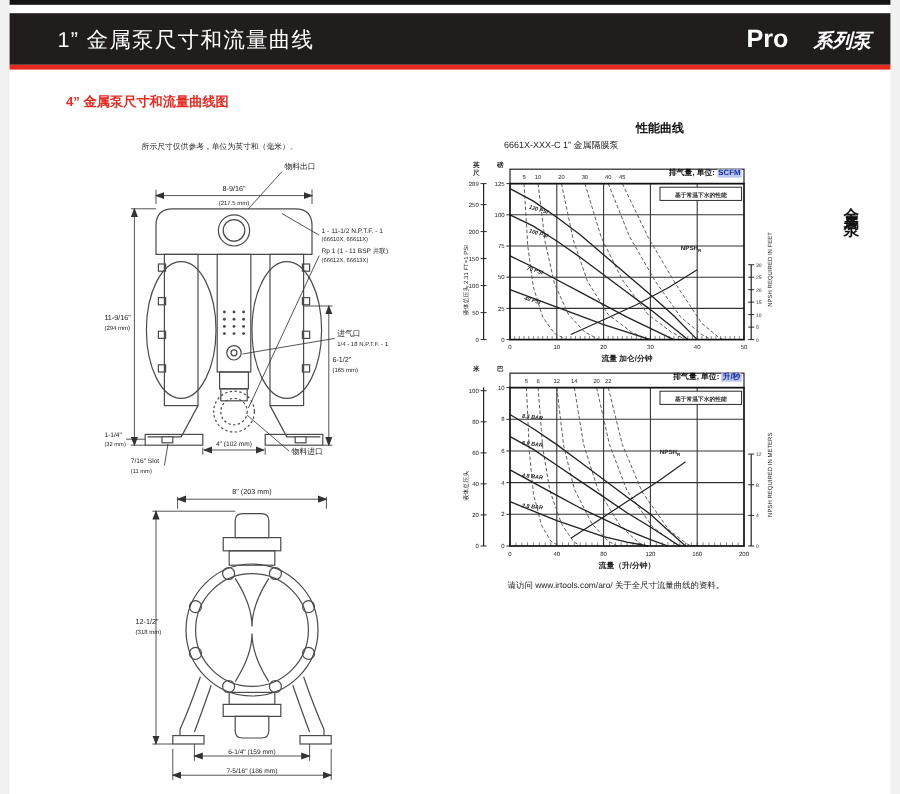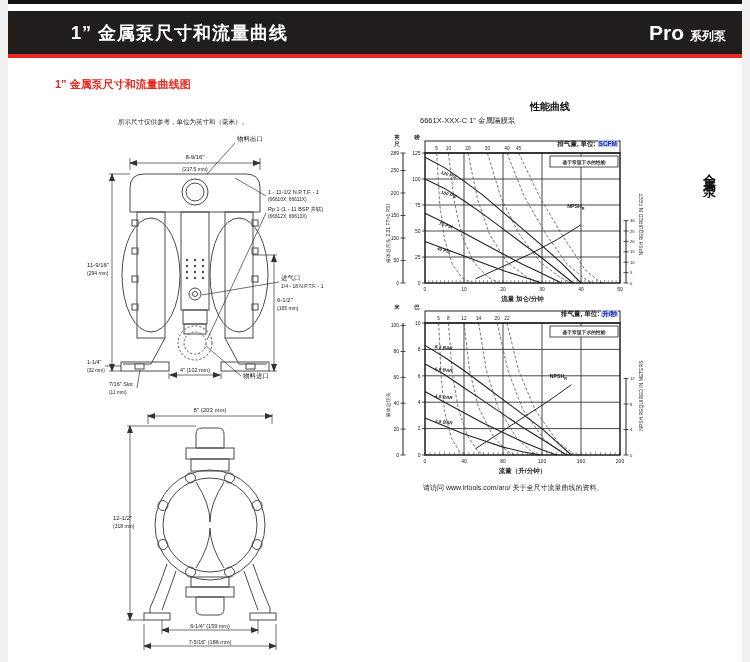--- a/index.html
+++ b/index.html
@@ -1,23 +1,23 @@
 <!DOCTYPE html>
 <html><head>
 <meta charset="utf-8">
 <style>
   html,body{margin:0;padding:0;}
   body{width:750px;height:662px;position:relative;background:#f1f1f1;font-family:"Liberation Sans",sans-serif;overflow:hidden;}
   .content{position:absolute;left:8px;top:0;width:734px;height:662px;background:#fff;}
   .topstrip{position:absolute;left:8px;top:0;width:734px;height:4px;background:#161313;}
   .topbar{position:absolute;left:8px;top:11px;width:734px;height:43px;background:#211d1d;color:#fff;display:flex;align-items:center;}
-  .topbar .t1{margin-left:63px;font-size:18px;font-weight:bold;letter-spacing:1px;}
+  .topbar .t1{margin-left:40px;font-size:18px;font-weight:normal;letter-spacing:1px;}
   .topbar .t2{margin-left:auto;margin-right:16px;font-weight:bold;display:flex;align-items:baseline;}
   .topbar .pro{font-size:21px;margin-left:28px;}
-  .topbar .ser{font-size:12px;margin-left:6px;}
+  .topbar .ser{font-size:16px;margin-left:21px;font-style:italic;}
   .redline{position:absolute;left:8px;top:54px;width:734px;height:4px;background:#e62a22;}
   .subtitle{position:absolute;left:55px;top:77px;color:#e62a22;font-size:11px;font-weight:bold;}
   .side-tab{position:absolute;left:700px;top:163px;writing-mode:vertical-rl;font-size:13px;font-weight:bold;letter-spacing:6px;color:#111;}
   .chart{position:absolute;}
   #chart1{left:383px;top:131px;width:330px;height:178px;}
   #chart2{left:383px;top:301px;width:340px;height:192px;}
   .chart-heading{position:absolute;left:420px;top:100px;width:260px;text-align:center;font-size:10px;font-weight:bold;color:#111;}
   .chart-model{position:absolute;left:420px;top:116px;width:260px;text-align:left;font-size:7.5px;color:#222;}
   .air-note{position:absolute;font-size:6.5px;color:#111;text-align:right;font-weight:bold;white-space:nowrap;}
   .air-note .hl{background:#b9c7f0;color:#1b2d9e;padding:0 1px;}
@@ -34,21 +34,21 @@
 <div class="topstrip"></div>
 
 <div class="topbar">
   <span class="t1">1” 金属泵尺寸和流量曲线</span>
   <span class="t2">
     <span class="pro">Pro</span>
     <span class="ser">系列泵</span>
   </span>
 </div>
 <div class="redline"></div>
-<div class="subtitle">1” 金属泵尺寸和流量曲线图</div>
+<div class="subtitle">4” 金属泵尺寸和流量曲线图</div>
 <div class="side-tab">金属泵</div>
 
 <div class="chart-heading">性能曲线</div>
 <div class="chart-model">6661X-XXX-C 1” 金属隔膜泵</div>
 <div id="chart1" class="chart"><svg width="330" height="178">
       <rect x="42" y="10" width="195" height="12" fill="none" stroke="#222" stroke-width="1"></rect>
       <text x="53.7" y="18.5" font-size="4.8" text-anchor="middle">5</text>
       <text x="65.4" y="18.5" font-size="4.8" text-anchor="middle">10</text>
       <text x="84.9" y="18.5" font-size="4.8" text-anchor="middle">20</text>
       <text x="104.4" y="18.5" font-size="4.8" text-anchor="middle">30</text>

